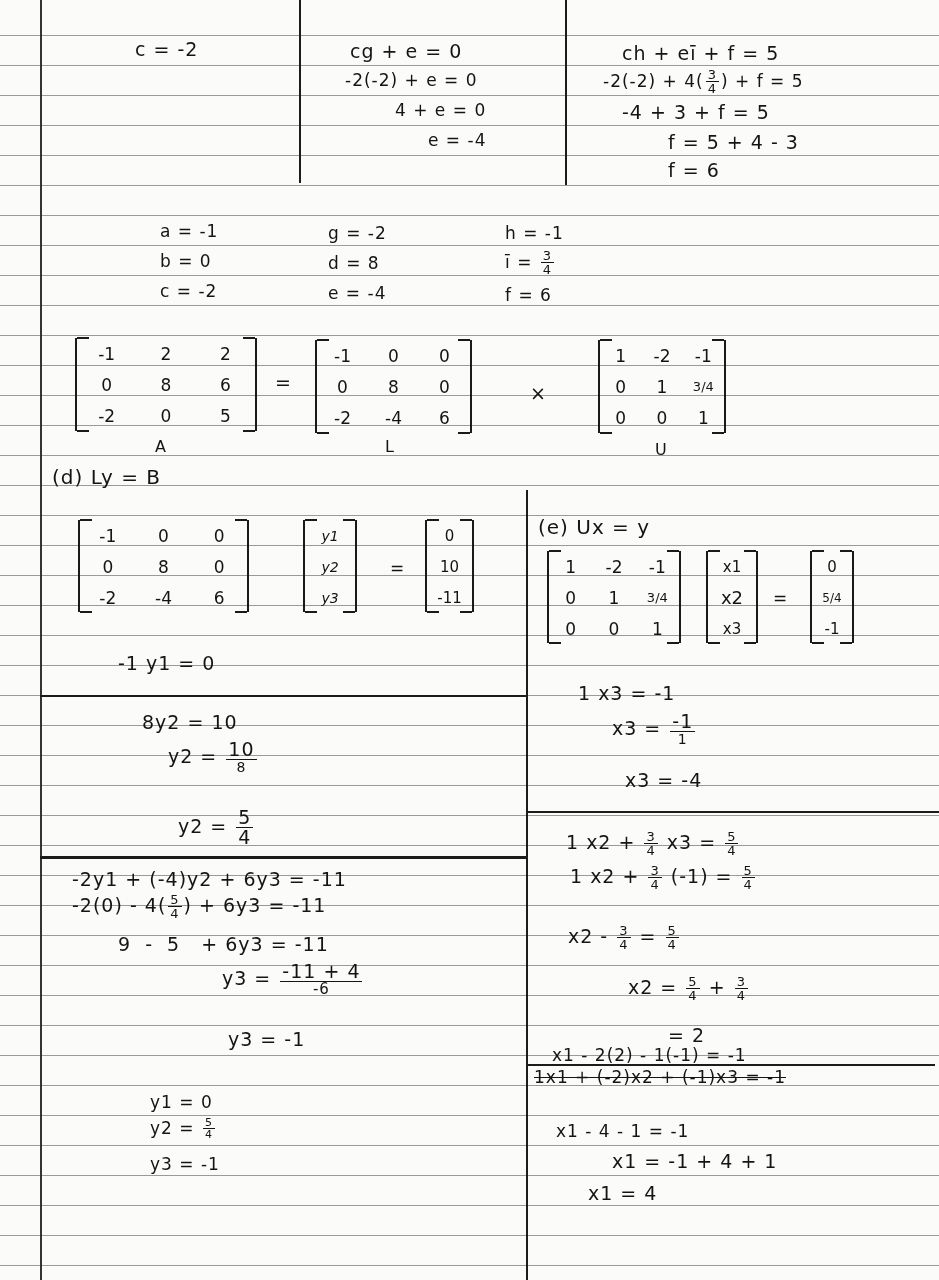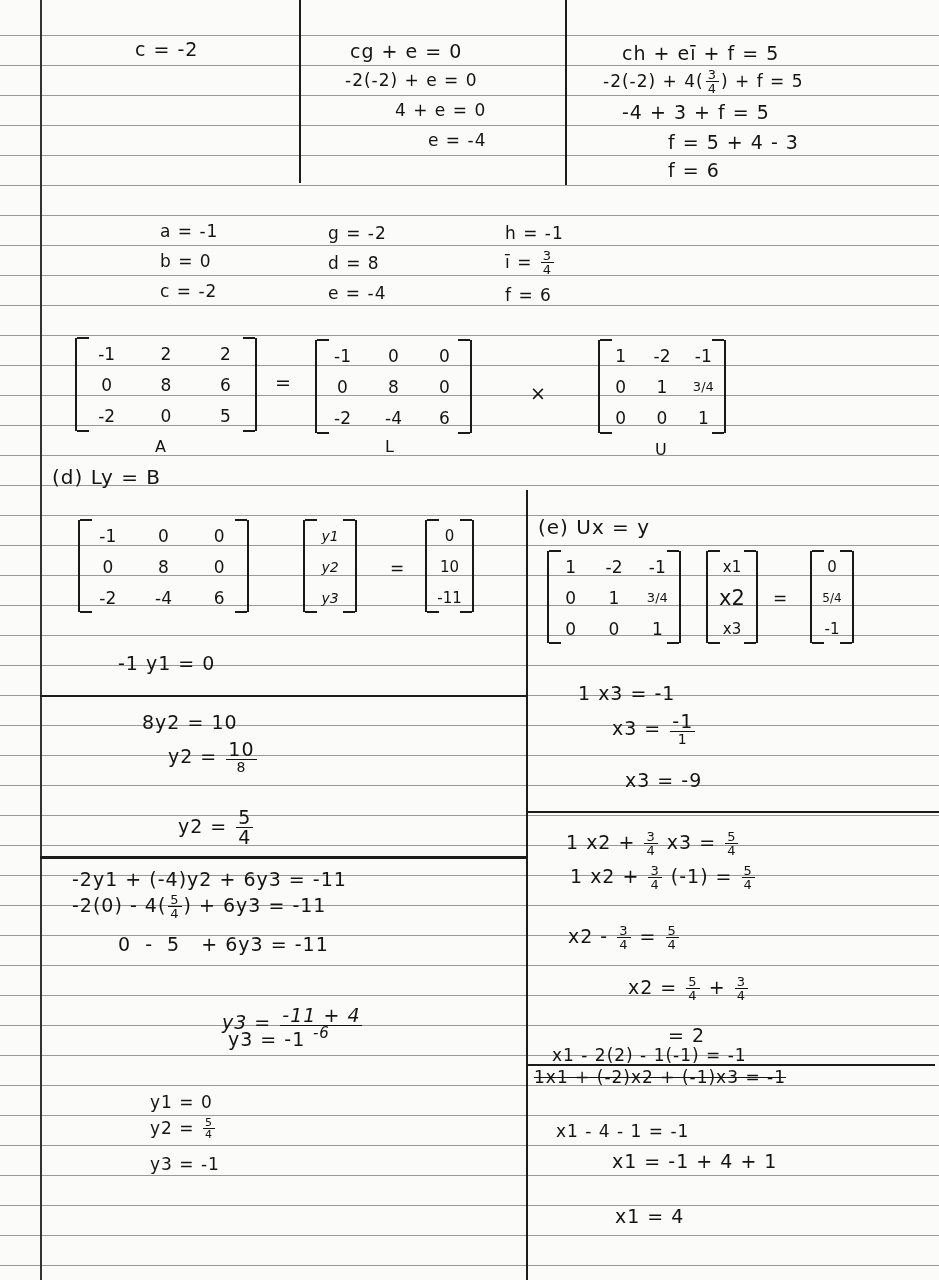--- a/index.html
+++ b/index.html
@@ -218,22 +218,22 @@
       </span>
   </div>
 
   <div class="t" style="left:72px; top:870px;">-2y1 + (-4)y2 + 6y3 = -11</div>
   <div class="t" style="left:72px; top:893px;">
     <span>-2(0) - 4(</span><span class="frac">
         <span class="num">5</span>
         <span class="den">4</span>
       </span><span>) + 6y3 = -11</span>
   </div>
-  <div class="t" style="left:118px; top:935px; white-space:pre;">0  -  5   + 6y3 = -11</div>
-  <div class="t" style="left:222px; top:1006px;font-style:italic;">
+  <div class="t" style="left:118px; top:935px; white-space:pre;">9  -  5   + 6y3 = -11</div>
+  <div class="t" style="left:222px; top:962px;">
     <span>y3 = </span><span class="frac" style="font-size:19px;">
         <span class="num">-11 + 4</span>
         <span class="den" style="font-size:15px;">-6</span>
       </span>
   </div>
   <div class="t" style="left:228px; top:1030px;">y3 = -1</div>
 
   <div class="t sm" style="left:150px; top:1094px;">y1 = 0</div>
   <div class="t sm" style="left:150px; top:1117px;">
     <span>y2 = </span><span class="frac" style="font-size:11px;">
@@ -264,21 +264,21 @@
         <span class="mcell">1</span>
       </div>
     <span class="bl"></span>
       <span class="br"></span>
   </div>
   <div class="matrix" style="left:706px; top:551px; width:48px; height:92px;">
     <div class="mrow">
         <span class="mcell" style="font-size:15px;">x1</span>
       </div>
     <div class="mrow">
-        <span class="mcell" style="font-size:21px;">x2</span>
+        <span class="mcell" style="font-size:18px;">x2</span>
       </div>
     <div class="mrow">
         <span class="mcell" style="font-size:15px;">x3</span>
       </div>
     <span class="bl"></span>
       <span class="br"></span>
   </div>
   <div class="t sm" style="left:773px; top:590px;">=</div>
   <div class="matrix" style="left:810px; top:551px; width:40px; height:92px;">
     <div class="mrow">
@@ -294,21 +294,21 @@
       <span class="br"></span>
   </div>
 
   <div class="t" style="left:578px; top:684px;">1 x3 = -1</div>
   <div class="t" style="left:612px; top:712px;">
     <span>x3 = </span><span class="frac" style="font-size:19px;">
         <span class="num">-1</span>
         <span class="den" style="font-size:14px;">1</span>
       </span>
   </div>
-  <div class="t" style="left:625px; top:771px;">x3 = -9</div>
+  <div class="t" style="left:625px; top:771px;">x3 = -4</div>
 
   <div class="t" style="left:566px; top:830px;">
     <span>1 x2 + </span><span class="frac">
         <span class="num">3</span>
         <span class="den">4</span>
       </span><span> x3 = </span><span class="frac">
         <span class="num">5</span>
         <span class="den">4</span>
       </span>
   </div>
@@ -338,14 +338,14 @@
         <span class="num">3</span>
         <span class="den">4</span>
       </span>
   </div>
   <div class="t" style="left:668px; top:1026px;">= 2</div>
 
   <div class="t sm" style="left:534px; top:1069px; text-decoration:line-through;">1x1 + (-2)x2 + (-1)x3 = -1</div>
   <div class="t sm" style="left:552px; top:1047px;">x1 - 2(2) - 1(-1) = -1</div>
   <div class="t sm" style="left:556px; top:1123px;">x1 - 4 - 1 = -1</div>
   <div class="t" style="left:612px; top:1152px;">x1 = -1 + 4 + 1</div>
-  <div class="t" style="left:615px; top:1184px;margin-top:23px;">x1 = 4</div>
+  <div class="t" style="left:588px; top:1184px;">x1 = 4</div>
 </div>
 
 </body></html>

